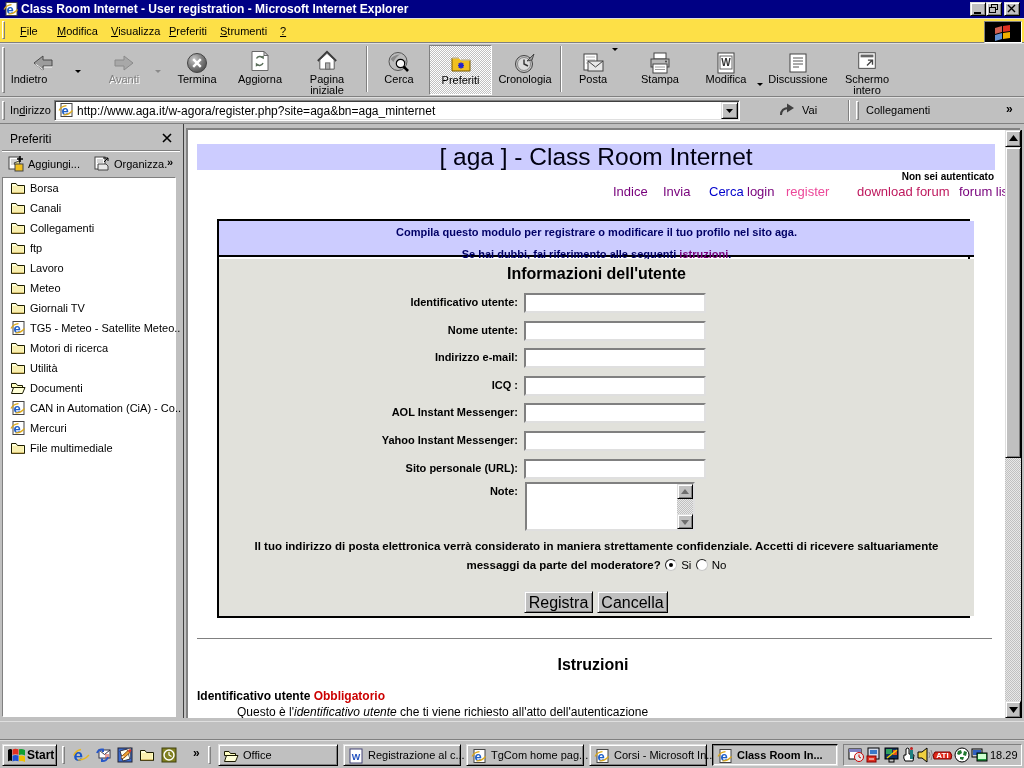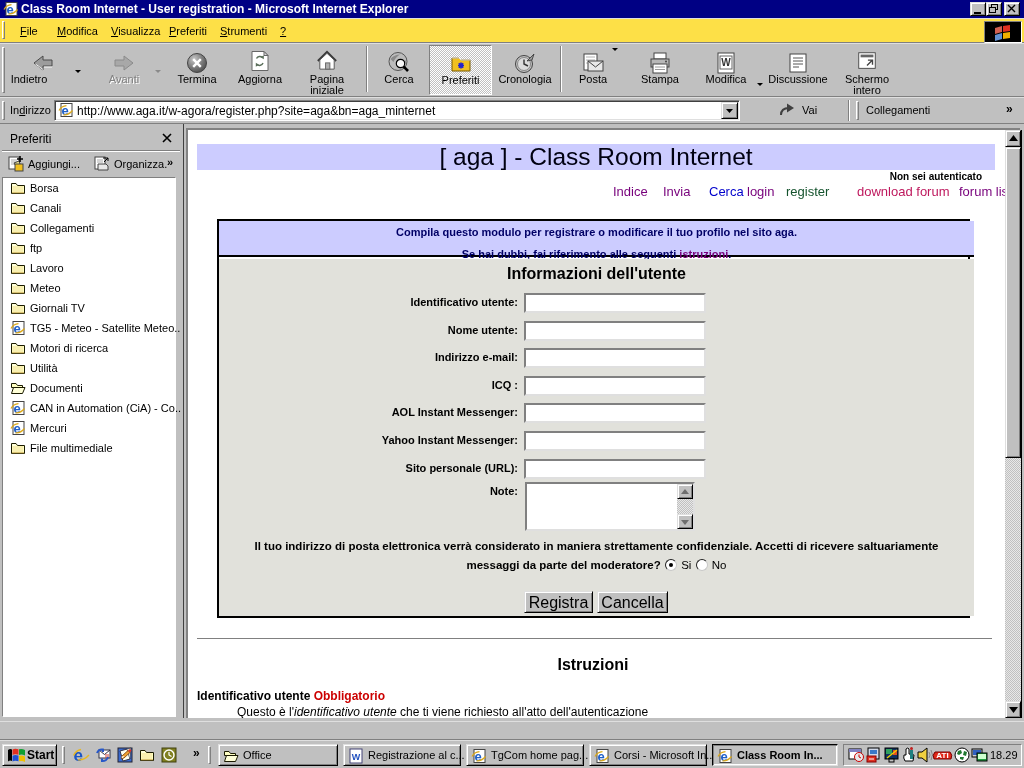--- a/index.html
+++ b/index.html
@@ -373,26 +373,26 @@
             <use href="#folder16"></use>
           </svg>
           <span class="txt">File multimediale</span>
         </div>
   </div>
  </div>
  <div class="abs" style="left:181px;top:0;width:3px;height:594px;background:#c0c0c0;border-right:1px solid #404040"></div>
  <div id="pagewrap">
   <div id="page">
    <div class="abs" style="left:9px;top:14px;width:798px;height:26px;background:#ccccff;text-align:center;font-size:24.5px;color:#000011;line-height:25px">[ aga ] - Class Room Internet</div>
-   <div class="abs" style="left:0;top:41px;width:810px;text-align:right;font-weight:bold;font-size:10px"><span style="margin-right:16px">Non sei autenticato</span></div>
+   <div class="abs" style="left:0;top:41px;width:810px;text-align:right;font-weight:bold;font-size:10px"><span style="margin-right:4px">Non sei autenticato</span></div>
    <div class="abs nl" style="left:401px;color:#77007b">Indice</div>
    <div class="abs nl" style="left:451px;color:#77007b">Invia</div>
    <div class="abs nl" style="left:497px;color:#0000cc">Cerca</div>
    <div class="abs nl" style="left:535px;color:#77007b">login</div>
-   <div class="abs nl" style="left:574px;color:#14532d">register</div>
+   <div class="abs nl" style="left:574px;color:#ec4899">register</div>
    <div class="abs nl" style="left:645px;color:#be185d">download forum</div>
    <div class="abs nl" style="left:747px;color:#77007b">forum list</div>
    <div id="formbox" class="abs" style="left:29px;top:89px;width:753px;height:399px;border:2px solid #000">
     <div class="abs" style="left:0;top:0;width:755px;height:36px;background:#ccccff;text-align:center;font-weight:bold;font-size:11px;color:#000066;border-bottom:2px solid #000">
      <div style="margin-top:5px">Compila questo modulo per registrare o modificare il tuo profilo nel sito aga.</div>
      <div style="margin-top:10px">Se hai dubbi, fai riferimento alle seguenti <span style="color:#77007b">istruzioni</span>.</div>
     </div>
     <div class="abs graydither" style="left:0;top:38px;width:755px;height:357px">
      <div class="abs" style="left:0;top:6px;width:755px;text-align:center;font-weight:bold;font-size:16px">Informazioni dell'utente</div>
      <div class="flabel" style="top:37px">Identificativo utente:</div>

